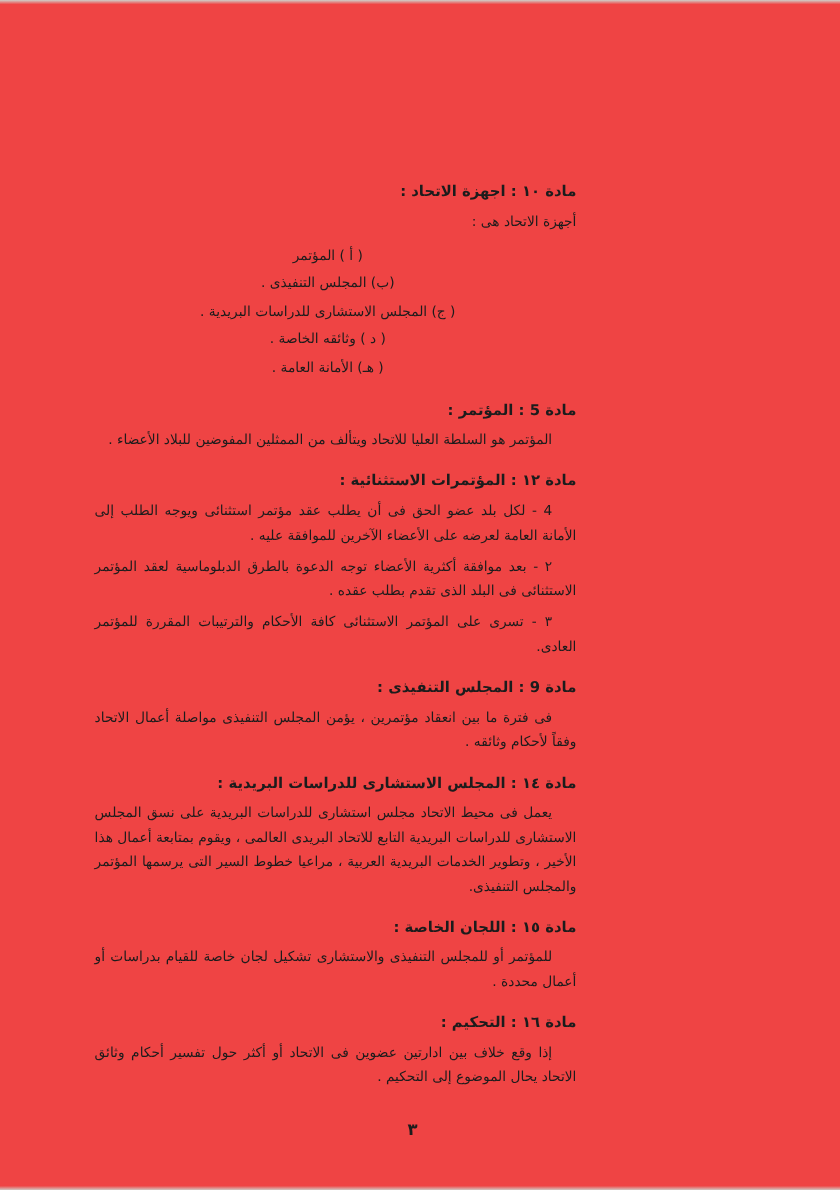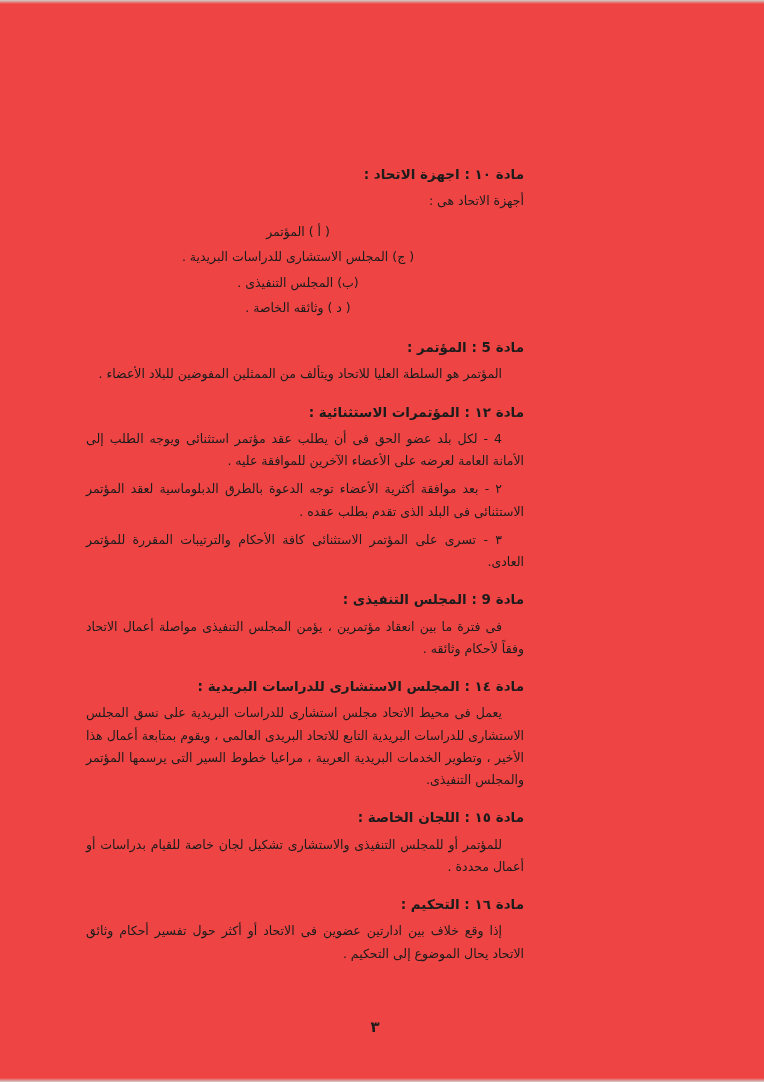--- a/index.html
+++ b/index.html
@@ -70,23 +70,24 @@
 <div class="page">
   <div class="scan-edge top"></div>
 
   <div class="content">
 
     <section>
       <h3 class="article-heading">مادة ١٠ : اجهزة الاتحاد :</h3>
       <p class="body-text no-indent">أجهزة الاتحاد هى :</p>
       <ul class="org-list">
         <li>( أ )  المؤتمر</li>
+        <li>(ب)  المجلس التنفيذى .</li>
         <li>( ج)  المجلس الاستشارى للدراسات البريدية .</li>
-        <li>(ب)  المجلس التنفيذى .</li>
         <li>( د )  وثائقه الخاصة .</li>
+        <li>( هـ)  الأمانة العامة .</li>
       </ul>
     </section>
 
     <section>
       <h3 class="article-heading">مادة 5 : المؤتمر :</h3>
       <p class="body-text">المؤتمر هو السلطة العليا للاتحاد ويتألف من الممثلين المفوضين للبلاد الأعضاء .</p>
     </section>
 
     <section>
       <h3 class="article-heading">مادة ١٢ : المؤتمرات الاستثنائية :</h3>

